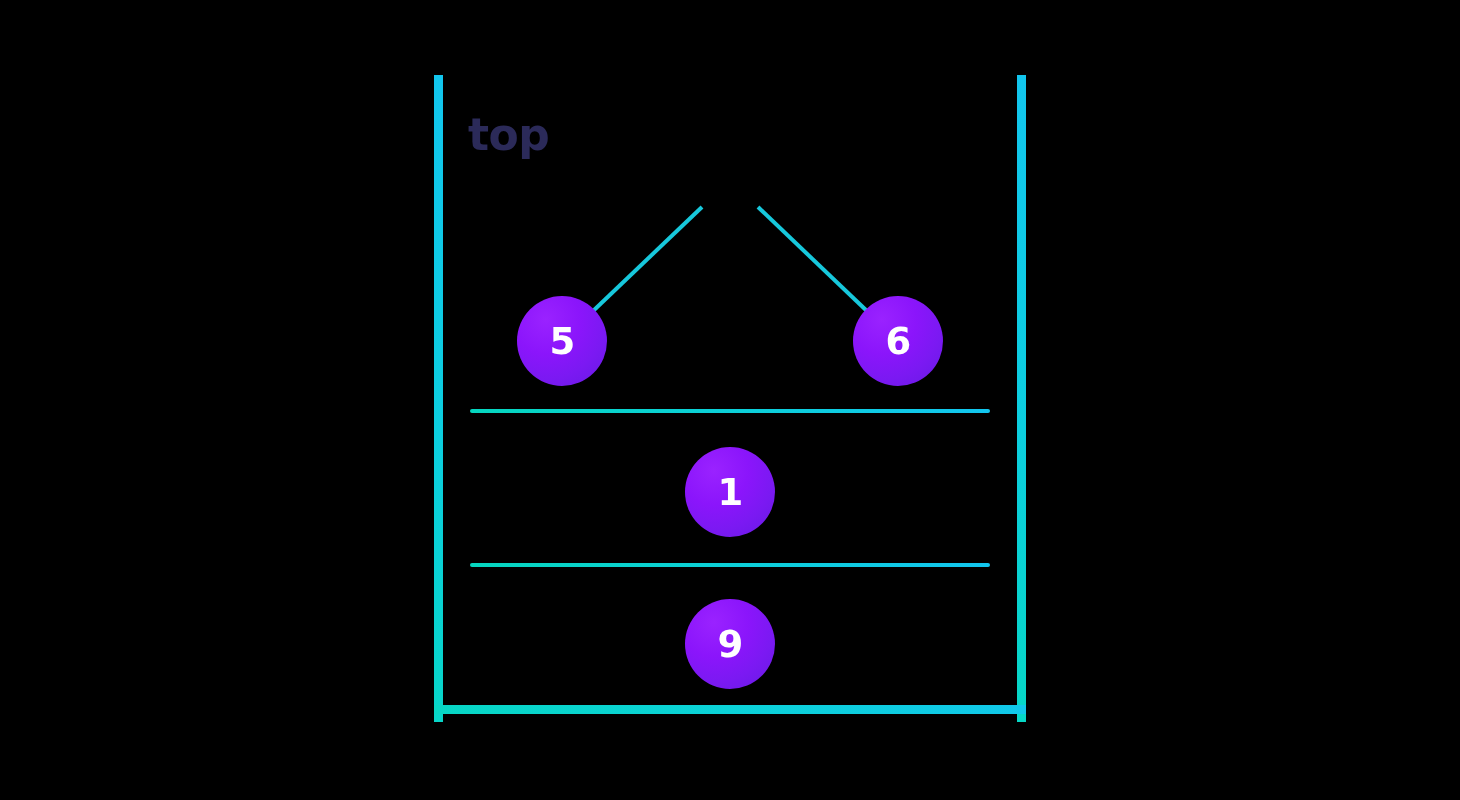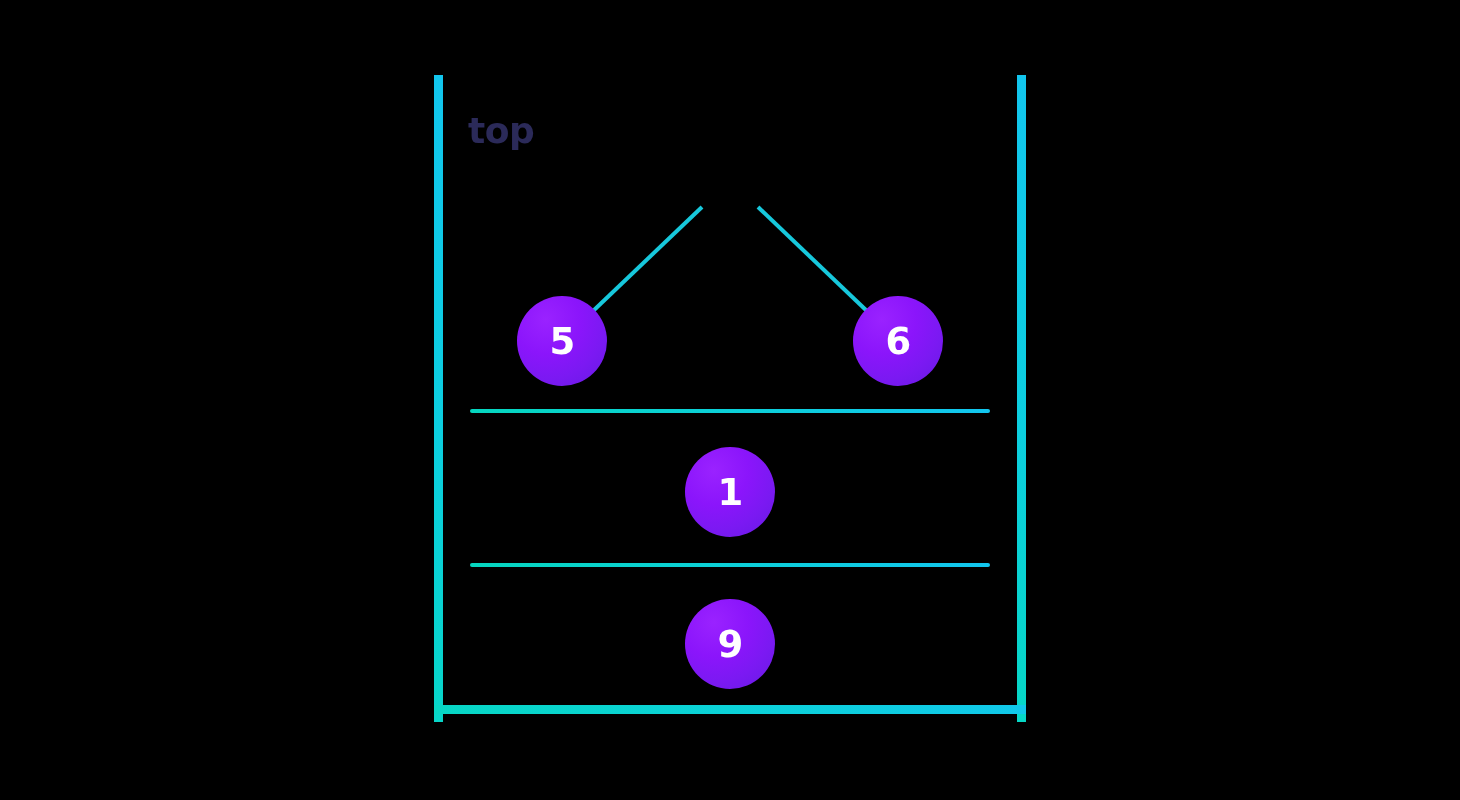--- a/index.html
+++ b/index.html
@@ -50,21 +50,21 @@
     width: 592px;
     height: 9px;
     background: linear-gradient(90deg, #07d7c5 0%, #0bd2d8 50%, #11c8ea 100%);
   }
 
   
   .top-label {
     position: absolute;
     left: 468px;
     top: 113px;
-    font-size: 36px;
+    font-size: 44px;
     font-weight: 700;
     letter-spacing: -0.5px;
     color: #2b2a59;
     line-height: 1;
     user-select: none;
   }
 
   
   .divider {
     position: absolute;

